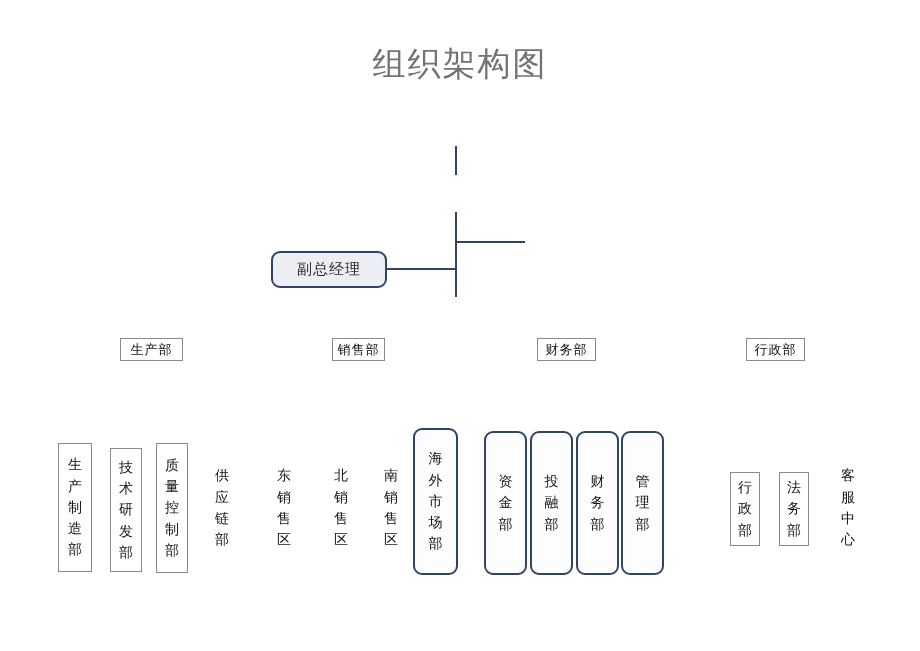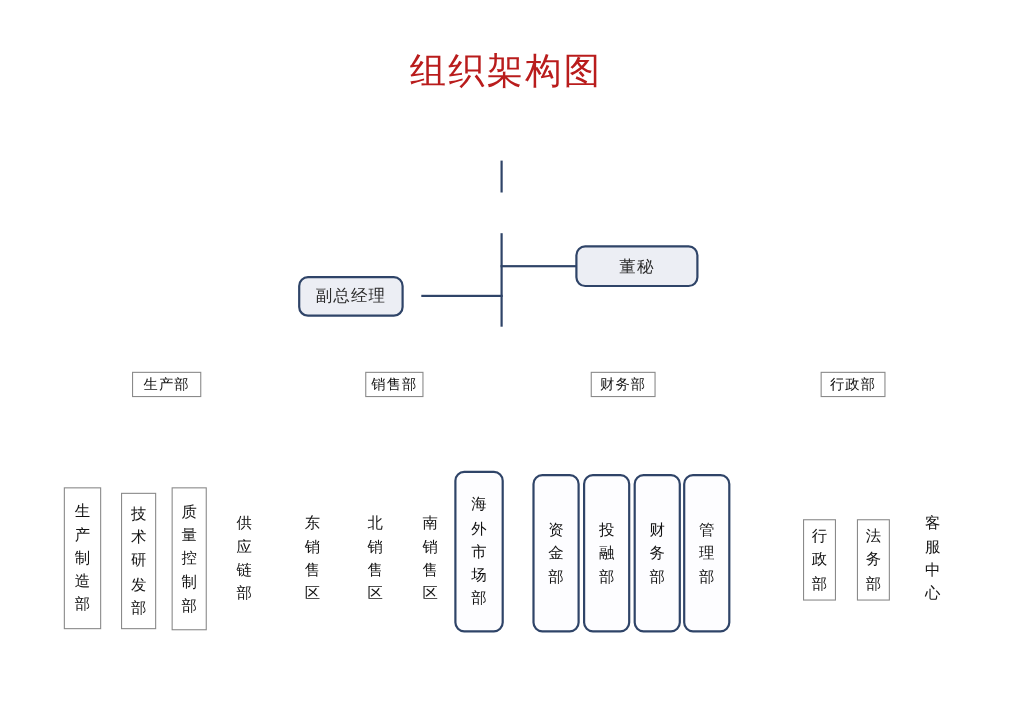--- a/index.html
+++ b/index.html
@@ -21,21 +21,21 @@
   
   .chart-title {
     position: absolute;
     left: 0;
     top: 42px;
     width: 920px;
     text-align: center;
     font-size: 33px;
     line-height: 44px;
     letter-spacing: 2px;
-    color: #b91c1c;
+    color: #737373;
     white-space: nowrap;
   }
 
   
   .line {
     position: absolute;
     background: #2f4468;
   }
   .line.v { width: 2px; }
   .line.h { height: 2px; }
@@ -109,25 +109,22 @@
 
   <div class="chart-title">组织架构图</div>
 
   <div class="line v" style="left:455px; top:146px; height:29px;"></div>
   <div class="line v" style="left:455px; top:212px; height:85px;"></div>
   <div class="line h" style="left:455px; top:241px; width:70px;"></div>
   <div class="line h" style="left:383px; top:268px; width:74px;"></div>
 
 
 
-  <div class="node" style="left:523px; top:223px; width:112px; height:38px;">
-    <span>董秘</span>
-  </div>
-
-  <div class="node" style="left:271px; top:251px; width:96px; height:37px;">
+
+  <div class="node" style="left:271px; top:251px; width:116px; height:37px;">
     <span>副总经理</span>
   </div>
 
   <div class="dept-head" style="left:120px; top:338px; width:63px; height:23px;">
     <span>生产部</span>
   </div>
   <div class="dept-head" style="left:332px; top:338px; width:53px; height:23px;">
     <span>销售部</span>
   </div>
   <div class="dept-head" style="left:537px; top:338px; width:59px; height:23px;">

